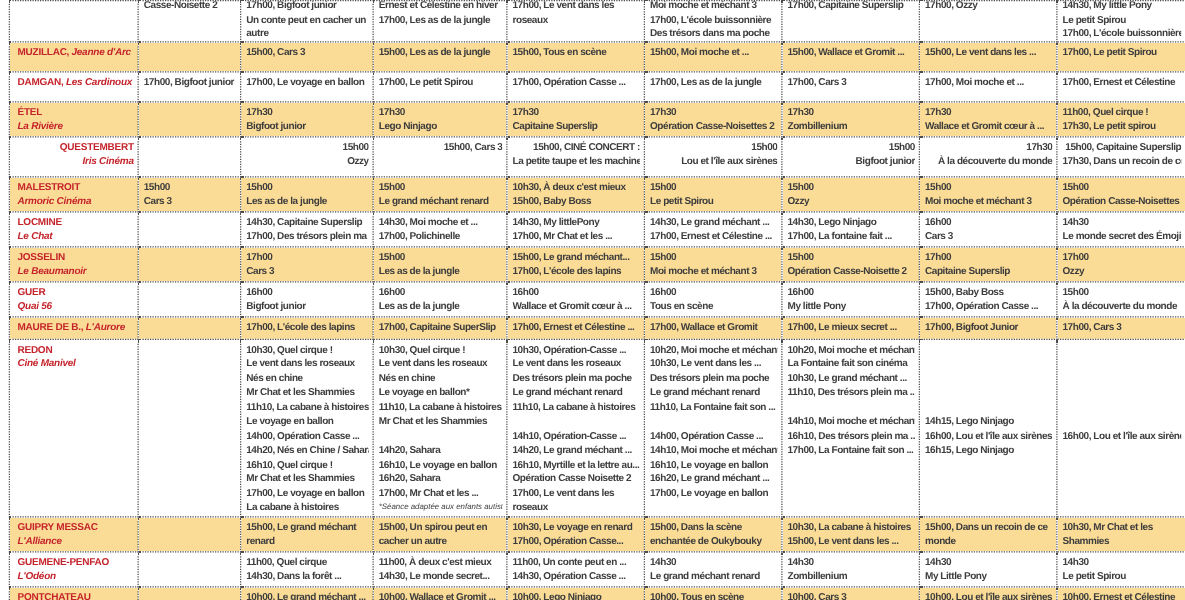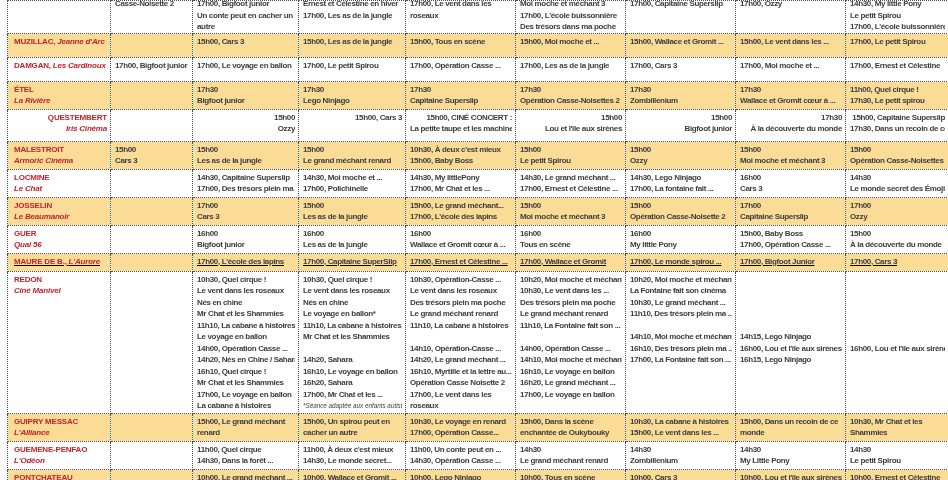--- a/index.html
+++ b/index.html
@@ -343,39 +343,39 @@
         </td>
         <td data-name="showtimes-cell">
           <div class="line" data-name="showtime-line">15h00, Baby Boss</div>
           <div class="line" data-name="showtime-line">17h00, Opération Casse ...</div>
         </td>
         <td data-name="showtimes-cell">
           <div class="line" data-name="showtime-line">15h00</div>
           <div class="line" data-name="showtime-line">À la découverte du monde</div>
         </td>
       </tr>
-      <tr data-name="schedule-row" class="shaded" style="height: 18px; text-decoration: underline;">
+      <tr data-name="schedule-row" class="shaded" style="height: 18px;">
         <td class="namecell" data-name="cinema-name-cell">
           <div class="line"><span class="town" data-name="cinema-town">MAURE DE B.,</span> <span class="venue" data-name="cinema-venue">L'Aurore</span></div>
         </td>
         <td data-name="showtimes-cell"></td>
         <td data-name="showtimes-cell">
           <div class="line" data-name="showtime-line">17h00, L'école des lapins</div>
         </td>
         <td data-name="showtimes-cell">
           <div class="line" data-name="showtime-line">17h00, Capitaine SuperSlip</div>
         </td>
         <td data-name="showtimes-cell">
           <div class="line" data-name="showtime-line">17h00, Ernest et Célestine ...</div>
         </td>
         <td data-name="showtimes-cell">
           <div class="line" data-name="showtime-line">17h00, Wallace et Gromit</div>
         </td>
         <td data-name="showtimes-cell">
-          <div class="line" data-name="showtime-line">17h00, Le monde spirou ...</div>
+          <div class="line" data-name="showtime-line">17h00, Le mieux secret ...</div>
         </td>
         <td data-name="showtimes-cell">
           <div class="line" data-name="showtime-line">17h00, Bigfoot Junior</div>
         </td>
         <td data-name="showtimes-cell">
           <div class="line" data-name="showtime-line">17h00, Cars 3</div>
         </td>
       </tr>
       <tr data-name="schedule-row" style="height: 142px;">
         <td class="namecell" data-name="cinema-name-cell">

